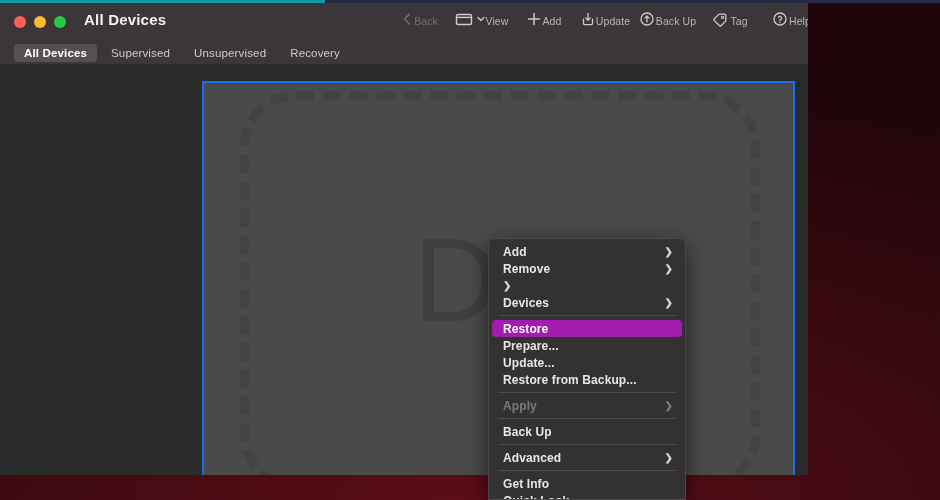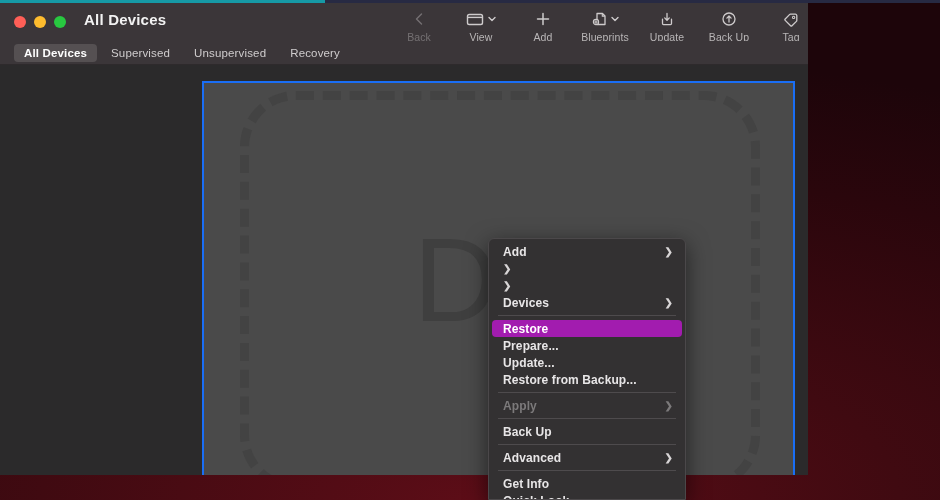--- a/index.html
+++ b/index.html
@@ -50,22 +50,22 @@
     font-size:15px; font-weight:bold; color:#f2f2f2;
     letter-spacing:.2px;
   }
 
   
   #toolbar {
     position:absolute; left:388px; top:2px; width:552px; height:36px;
     display:flex; align-items:flex-start;
   }
   .tb-item {
-    display:flex; flex-direction:column; align-items:center;
-    justify-content:space-between;
+    display:flex; flex-direction:row; align-items:center;
+    justify-content:center;
     width:62px; padding-top:5px;
     cursor:default; user-select:none;
   }
   .tb-item .tb-icons {
     height:18px; display:flex; align-items:center; justify-content:center;
     gap:2px;
   }
   .tb-item .tb-label {
     margin-top:3px;
     font-size:10.5px; color:#b9b6b7; letter-spacing:.1px;
@@ -205,34 +205,20 @@
 
       <div class="tb-item">
         <span class="tb-icons">
           <svg width="18" height="16" viewBox="0 0 18 16">
               <path d="M9 2.5 V13.5 M3.5 8 H14.5" stroke="#cecbcc" stroke-width="1.5" stroke-linecap="round"></path>
             </svg>
         </span>
         <span class="tb-label">Add</span>
       </div>
 
-      <div class="tb-item">
-        <span class="tb-icons">
-          <svg width="17" height="16" viewBox="0 0 17 16">
-            <path d="M6 2.5 H11.5 L14 5 V13.5 H6 Z" fill="none" stroke="#cecbcc" stroke-width="1.3" stroke-linejoin="round"></path>
-            <path d="M11.3 2.6 V5.1 H13.9" fill="none" stroke="#cecbcc" stroke-width="1.1"></path>
-            <circle cx="5" cy="11" r="2.6" fill="#3b3639" stroke="#cecbcc" stroke-width="1.2"></circle>
-            <path d="M5 9.6 V12.4 M3.6 11 H6.4" stroke="#cecbcc" stroke-width="1.1" stroke-linecap="round"></path>
-          </svg>
-          <svg width="10" height="16" viewBox="0 0 10 16">
-              <path d="M2 6.5 L5 9.5 L8 6.5" fill="none" stroke="#cecbcc" stroke-width="1.4" stroke-linecap="round" stroke-linejoin="round"></path>
-            </svg>
-        </span>
-        <span class="tb-label">Blueprints</span>
-      </div>
 
 
       <div class="tb-item">
         <span class="tb-icons">
           <svg width="16" height="16" viewBox="0 0 16 16">
             <path d="M3.5 8.2 V12.6 A1 1 0 0 0 4.5 13.6 H11.5 A1 1 0 0 0 12.5 12.6 V8.2" fill="none" stroke="#cecbcc" stroke-width="1.3" stroke-linecap="round"></path>
             <path d="M8 2.4 V9.2 M5.7 6.9 L8 9.4 L10.3 6.9" fill="none" stroke="#cecbcc" stroke-width="1.3" stroke-linecap="round" stroke-linejoin="round"></path>
           </svg>
         </span>
         <span class="tb-label">Update</span>
@@ -291,20 +277,21 @@
 </div>
 
 <div id="context-menu">
 
   <div class="mi">
     <span class="mi-label">Add</span>
     <span class="mi-arrow">❯</span>
   </div>
 
   <div class="mi">
+    <span class="mi-label">Remove</span>
     <span class="mi-arrow">❯</span>
   </div>
 
   <div class="mi">
     <span class="mi-arrow">❯</span>
   </div>
 
   <div class="mi">
     <span class="mi-label">Devices</span>
     <span class="mi-arrow">❯</span>

